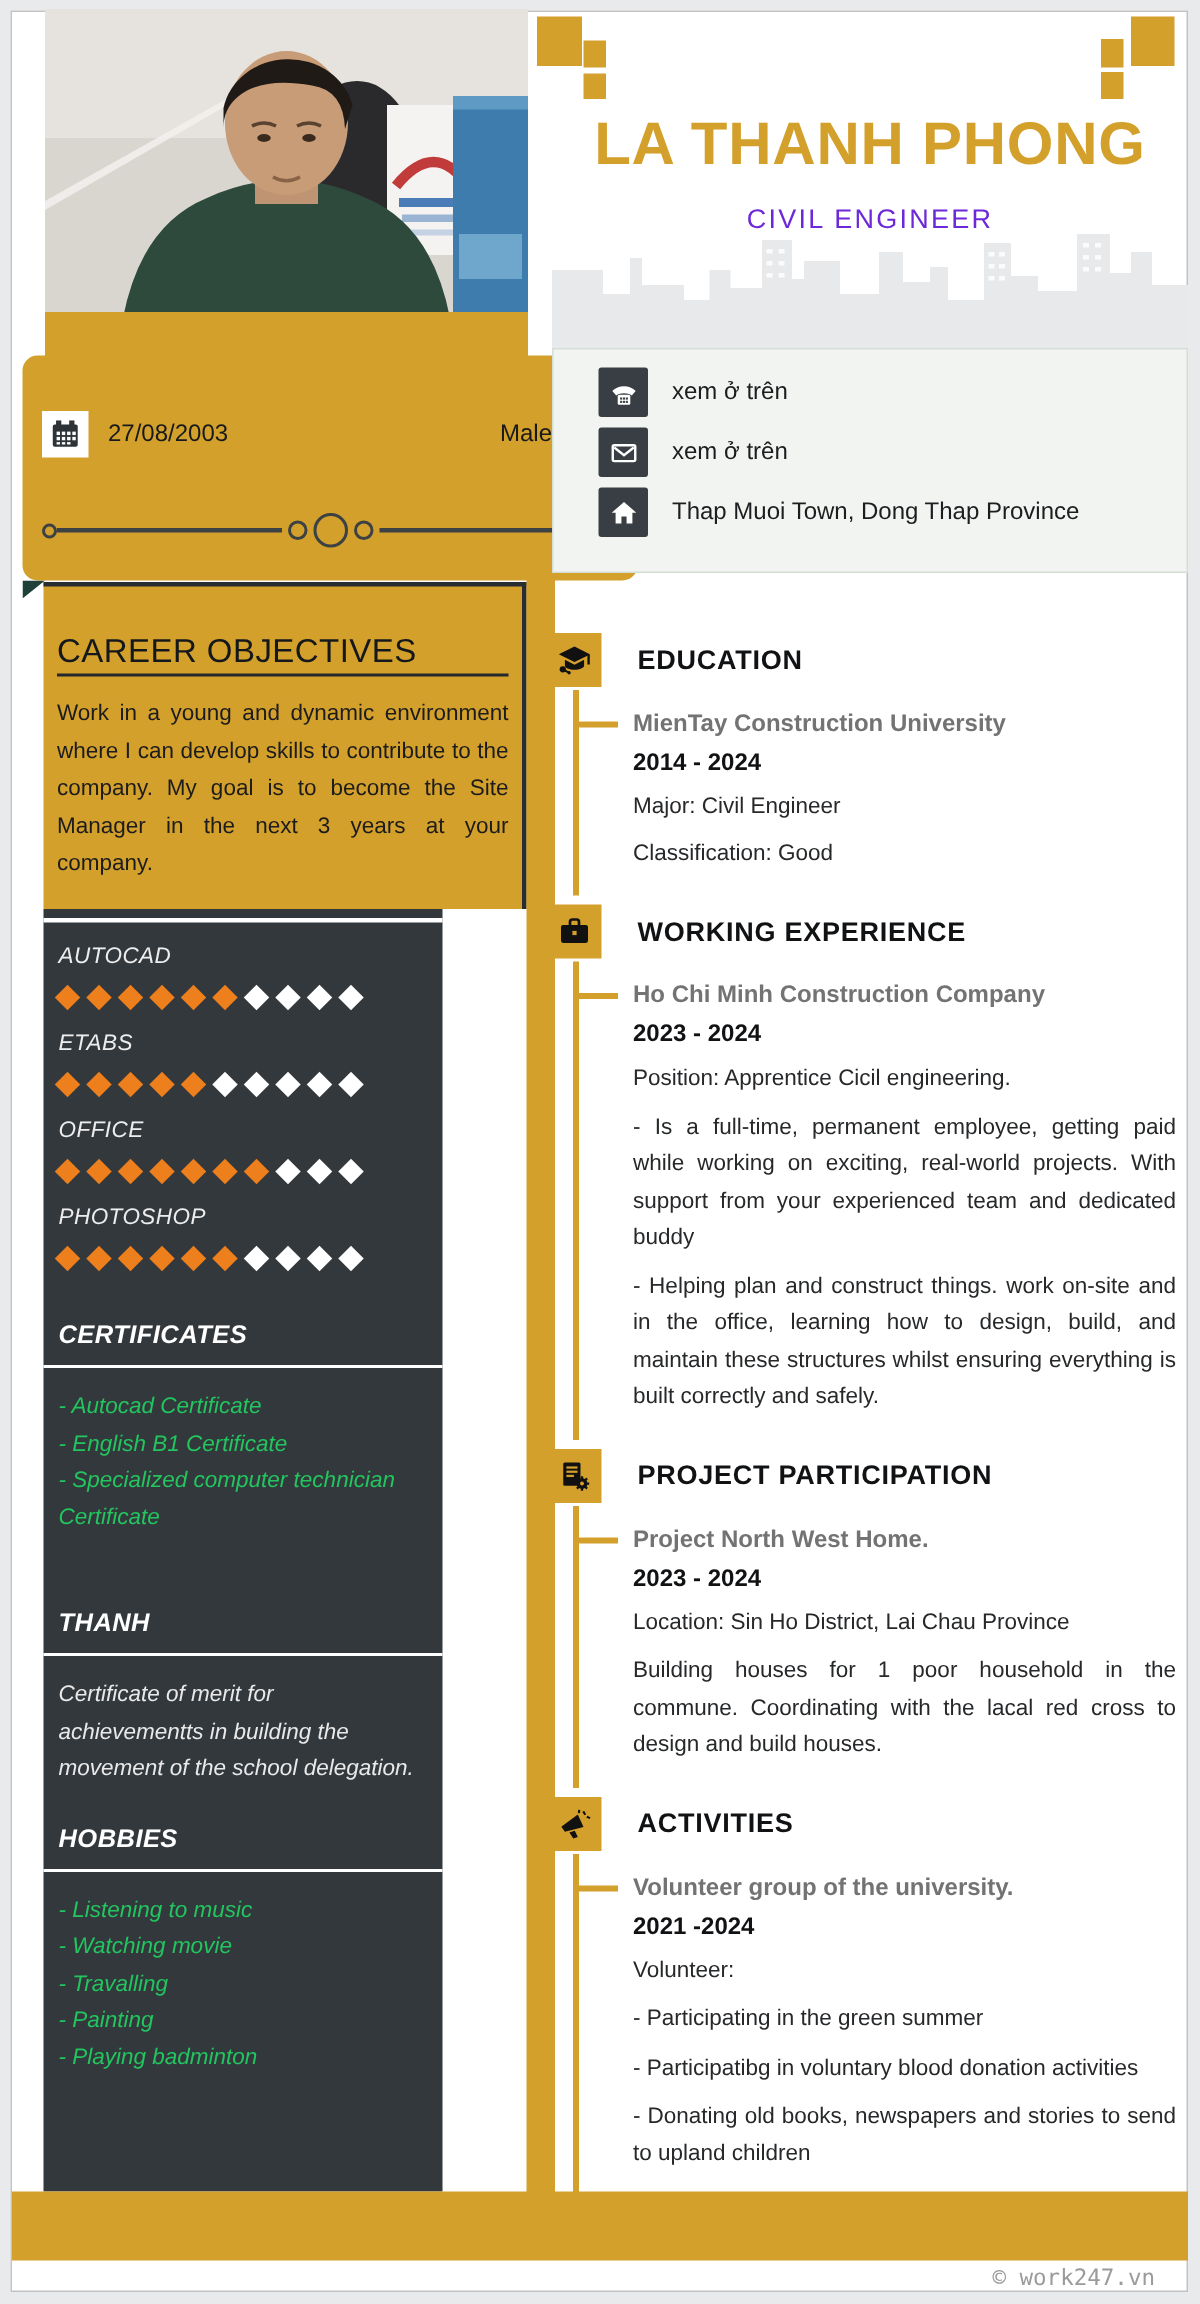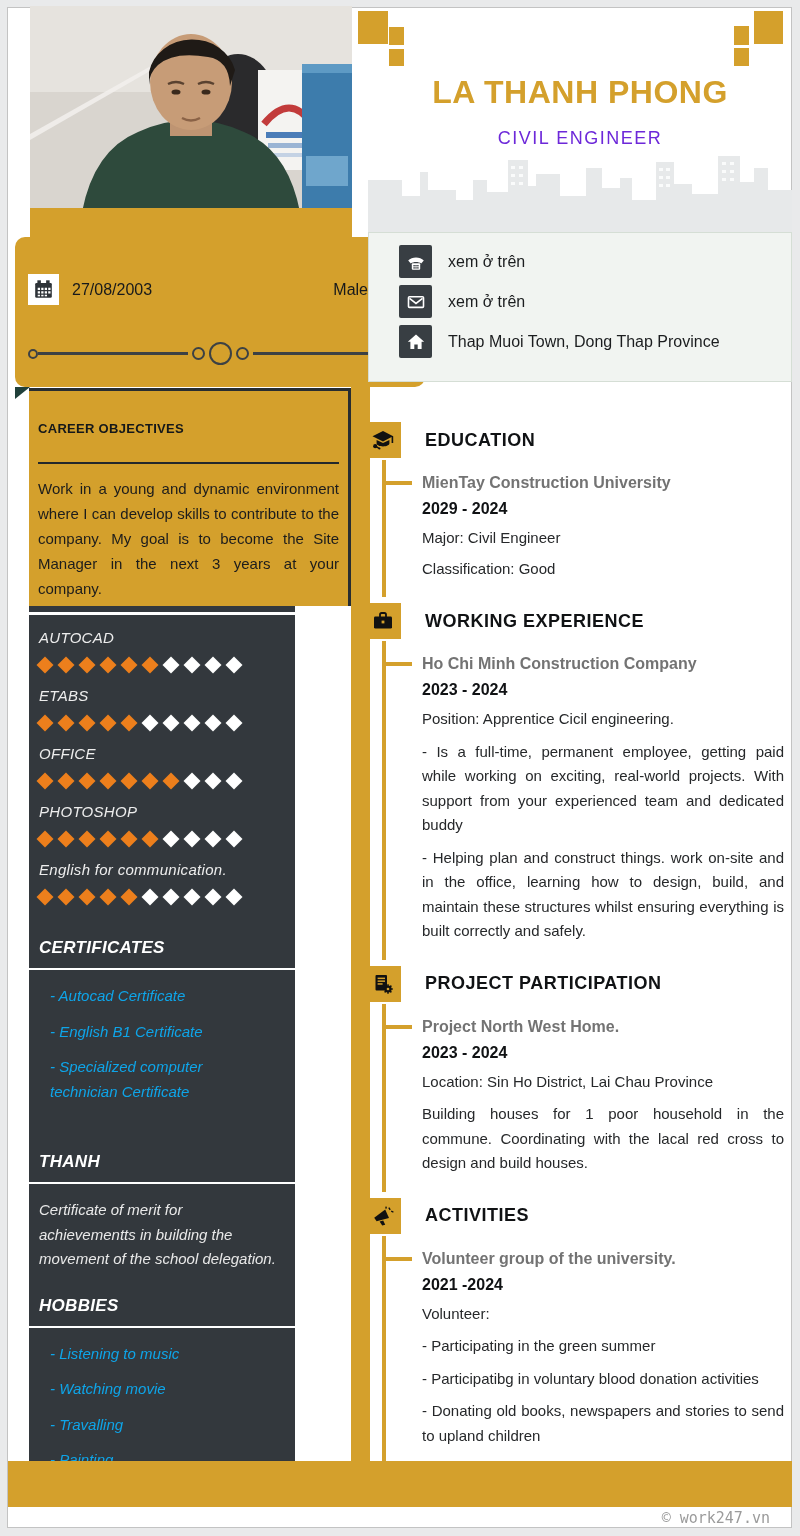--- a/index.html
+++ b/index.html
@@ -18,50 +18,50 @@
   .divider{display:flex;align-items:center;margin-top:37px;}
   .ring{border:2.5px solid #3C4144;border-radius:50%;box-sizing:border-box;flex:0 0 auto;}
   .ring.s{width:10px;height:10px;}
   .ring.m{width:13px;height:13px;margin:0 4px;}
   .ring.l{width:23px;height:23px;}
   .dline{flex:1;height:2.5px;background:#3C4144;}
   .fold{position:absolute;left:15px;top:387px;line-height:0;}
 
   .career{position:absolute;left:29px;top:388px;width:322px;height:218px;background:#D4A02C;
     border-top:3px solid #272D31;border-right:3px solid #272D31;box-sizing:border-box;padding:30px 9px 0 9px;}
-  .career h2{margin:0;font-size:13px;font-weight:bold;color:#15181A;letter-spacing:.3px;
-    border-bottom:2px solid #22282C;padding-bottom:26px;}
+  .career h2{margin:0;font-size:22px;font-weight:normal;color:#15181A;letter-spacing:.3px;
+    border-bottom:2px solid #22282C;padding-bottom:2px;}
   .career p{margin:12px 0 0 0;font-size:15px;line-height:25px;color:#1C1C1C;text-align:justify;}
   .career .skills-title{margin-top:17px;font-size:17px;font-weight:bold;color:#fff;letter-spacing:.3px;}
 
   .dark-panel{position:absolute;left:29px;top:606px;width:266px;height:855px;background:#33383D;box-sizing:border-box;padding:0 10px;color:#ECECEC;font-style:italic;}
   .white-rule{height:3px;background:#fff;margin:6px -10px 14px -10px;}
   .skill{margin-top:13px;}
   .skill .sname{font-size:15px;color:#EDEDED;letter-spacing:.3px;}
   .diamonds{margin-top:10px;height:18px;display:flex;align-items:center;}
   .diamond{width:12px;height:12px;background:#fff;transform:rotate(45deg);margin-right:9px;flex:0 0 auto;}
   .diamond.filled{background:#ED7F1C;}
   .dark-h{margin:0;font-size:17px;font-weight:bold;color:#fff;letter-spacing:.3px;
     border-bottom:2px solid #fff;padding-bottom:10px;margin-left:-10px;margin-right:-10px;padding-left:10px;}
   .dark-h.certs{margin-top:32px;}
   .dark-h.awards{margin-top:48px;}
   .dark-h.hobbies{margin-top:24px;}
   .dark-list{margin-top:14px;}
-  .dark-list p{margin:11px;font-size:15px;line-height:24.5px;color:#0ea5e9;}
+  .dark-list p{margin:0;font-size:15px;line-height:24.5px;color:#22c55e;}
   .awards-text{margin:14px 6px 0 0;font-size:15px;line-height:24.5px;color:#E9E9E9;}
 
   .gold-strip{position:absolute;left:351px;top:380px;width:19px;height:1082px;background:#D4A02C;}
   .footer-bar{position:absolute;left:8px;top:1461px;width:784px;height:46px;background:#D4A02C;}
   .footer-credit{position:absolute;right:30px;top:1509px;font-family:"DejaVu Sans Mono",monospace;font-size:15px;color:#9B9B9B;}
 
   
   .right-col{position:absolute;left:368px;top:8px;width:424px;}
   .r-header{position:relative;height:224px;}
   .sq{position:absolute;background:#D4A02C;}
-  .r-name{margin:0;padding-top:66px;text-align:center;font-size:32px;font-weight:bold;color:#D4A02C;letter-spacing:.5px;position:relative;z-index:2;}
+  .r-name{margin:0;padding-top:66px;text-align:center;font-size:40px;font-weight:bold;color:#D4A02C;letter-spacing:.5px;position:relative;z-index:2;}
   .r-title{margin:0;padding-top:17px;text-align:center;font-size:18px;font-weight:normal;color:#6d28d9;letter-spacing:1.5px;position:relative;z-index:2;}
   .skyline{position:absolute;left:0;bottom:0;width:100%;height:82px;z-index:1;}
 
   .contact-panel{position:relative;height:150px;background:#F1F4F1;border:1px solid #D5DED5;box-sizing:border-box;padding:12px 0 0 30px;margin-bottom:40px;}
   .c-row{display:flex;align-items:center;margin-bottom:7px;}
   .sq-dark{width:33px;height:33px;background:#383E43;border-radius:2px;display:flex;align-items:center;justify-content:center;flex:0 0 auto;}
   .c-label{font-size:16px;color:#1B1D1F;margin-left:16px;}
 
   .rsec{position:relative;margin-bottom:22px;}
   .sec-head{position:relative;height:36px;display:flex;align-items:center;}
@@ -227,35 +227,20 @@
             <span class="diamond filled"></span>
             <span class="diamond filled"></span>
             <span class="diamond filled"></span>
             <span class="diamond"></span>
             <span class="diamond"></span>
             <span class="diamond"></span>
             <span class="diamond"></span>
           </div>
         </div>
 
-        <div class="skill">
-          <div class="sname">English for communication.</div>
-          <div class="diamonds">
-            <span class="diamond filled"></span>
-            <span class="diamond filled"></span>
-            <span class="diamond filled"></span>
-            <span class="diamond filled"></span>
-            <span class="diamond filled"></span>
-            <span class="diamond"></span>
-            <span class="diamond"></span>
-            <span class="diamond"></span>
-            <span class="diamond"></span>
-            <span class="diamond"></span>
-          </div>
-        </div>
       </div>
 
     <h3 class="dark-h certs">CERTIFICATES</h3>
     <div class="dark-list">
 
     <p>- Autocad Certificate</p>
         <p>- English B1 Certificate</p>
         <p>- Specialized computer technician Certificate</p>
       </div>
 
@@ -382,21 +367,21 @@
             <path d="M4.2 17.2 l4 2.2" stroke="#111" stroke-width="1.4"></path>
             <circle cx="8.4" cy="19.5" r="1.1" fill="#111"></circle>
           </svg>
         </div>
         <h3>EDUCATION</h3>
       </div>
       <div class="entry">
         <div class="tline"></div>
         <div class="tbranch"></div>
         <h4>MienTay Construction University</h4>
-        <div class="period">2029 - 2024</div>
+        <div class="period">2014 - 2024</div>
         <p class="plain">Major: Civil Engineer</p>
         <p class="plain">Classification: Good</p>
       </div>
     </section>
 
     <section class="rsec">
       <div class="sec-head">
         <div class="icon-box">
           <svg width="22" height="22" viewBox="0 0 22 22">
             <path d="M8 7 V4.6 c0-.9.7-1.6 1.6-1.6 h2.8 c.9 0 1.6.7 1.6 1.6 V7" fill="none" stroke="#111" stroke-width="1.8"></path>

